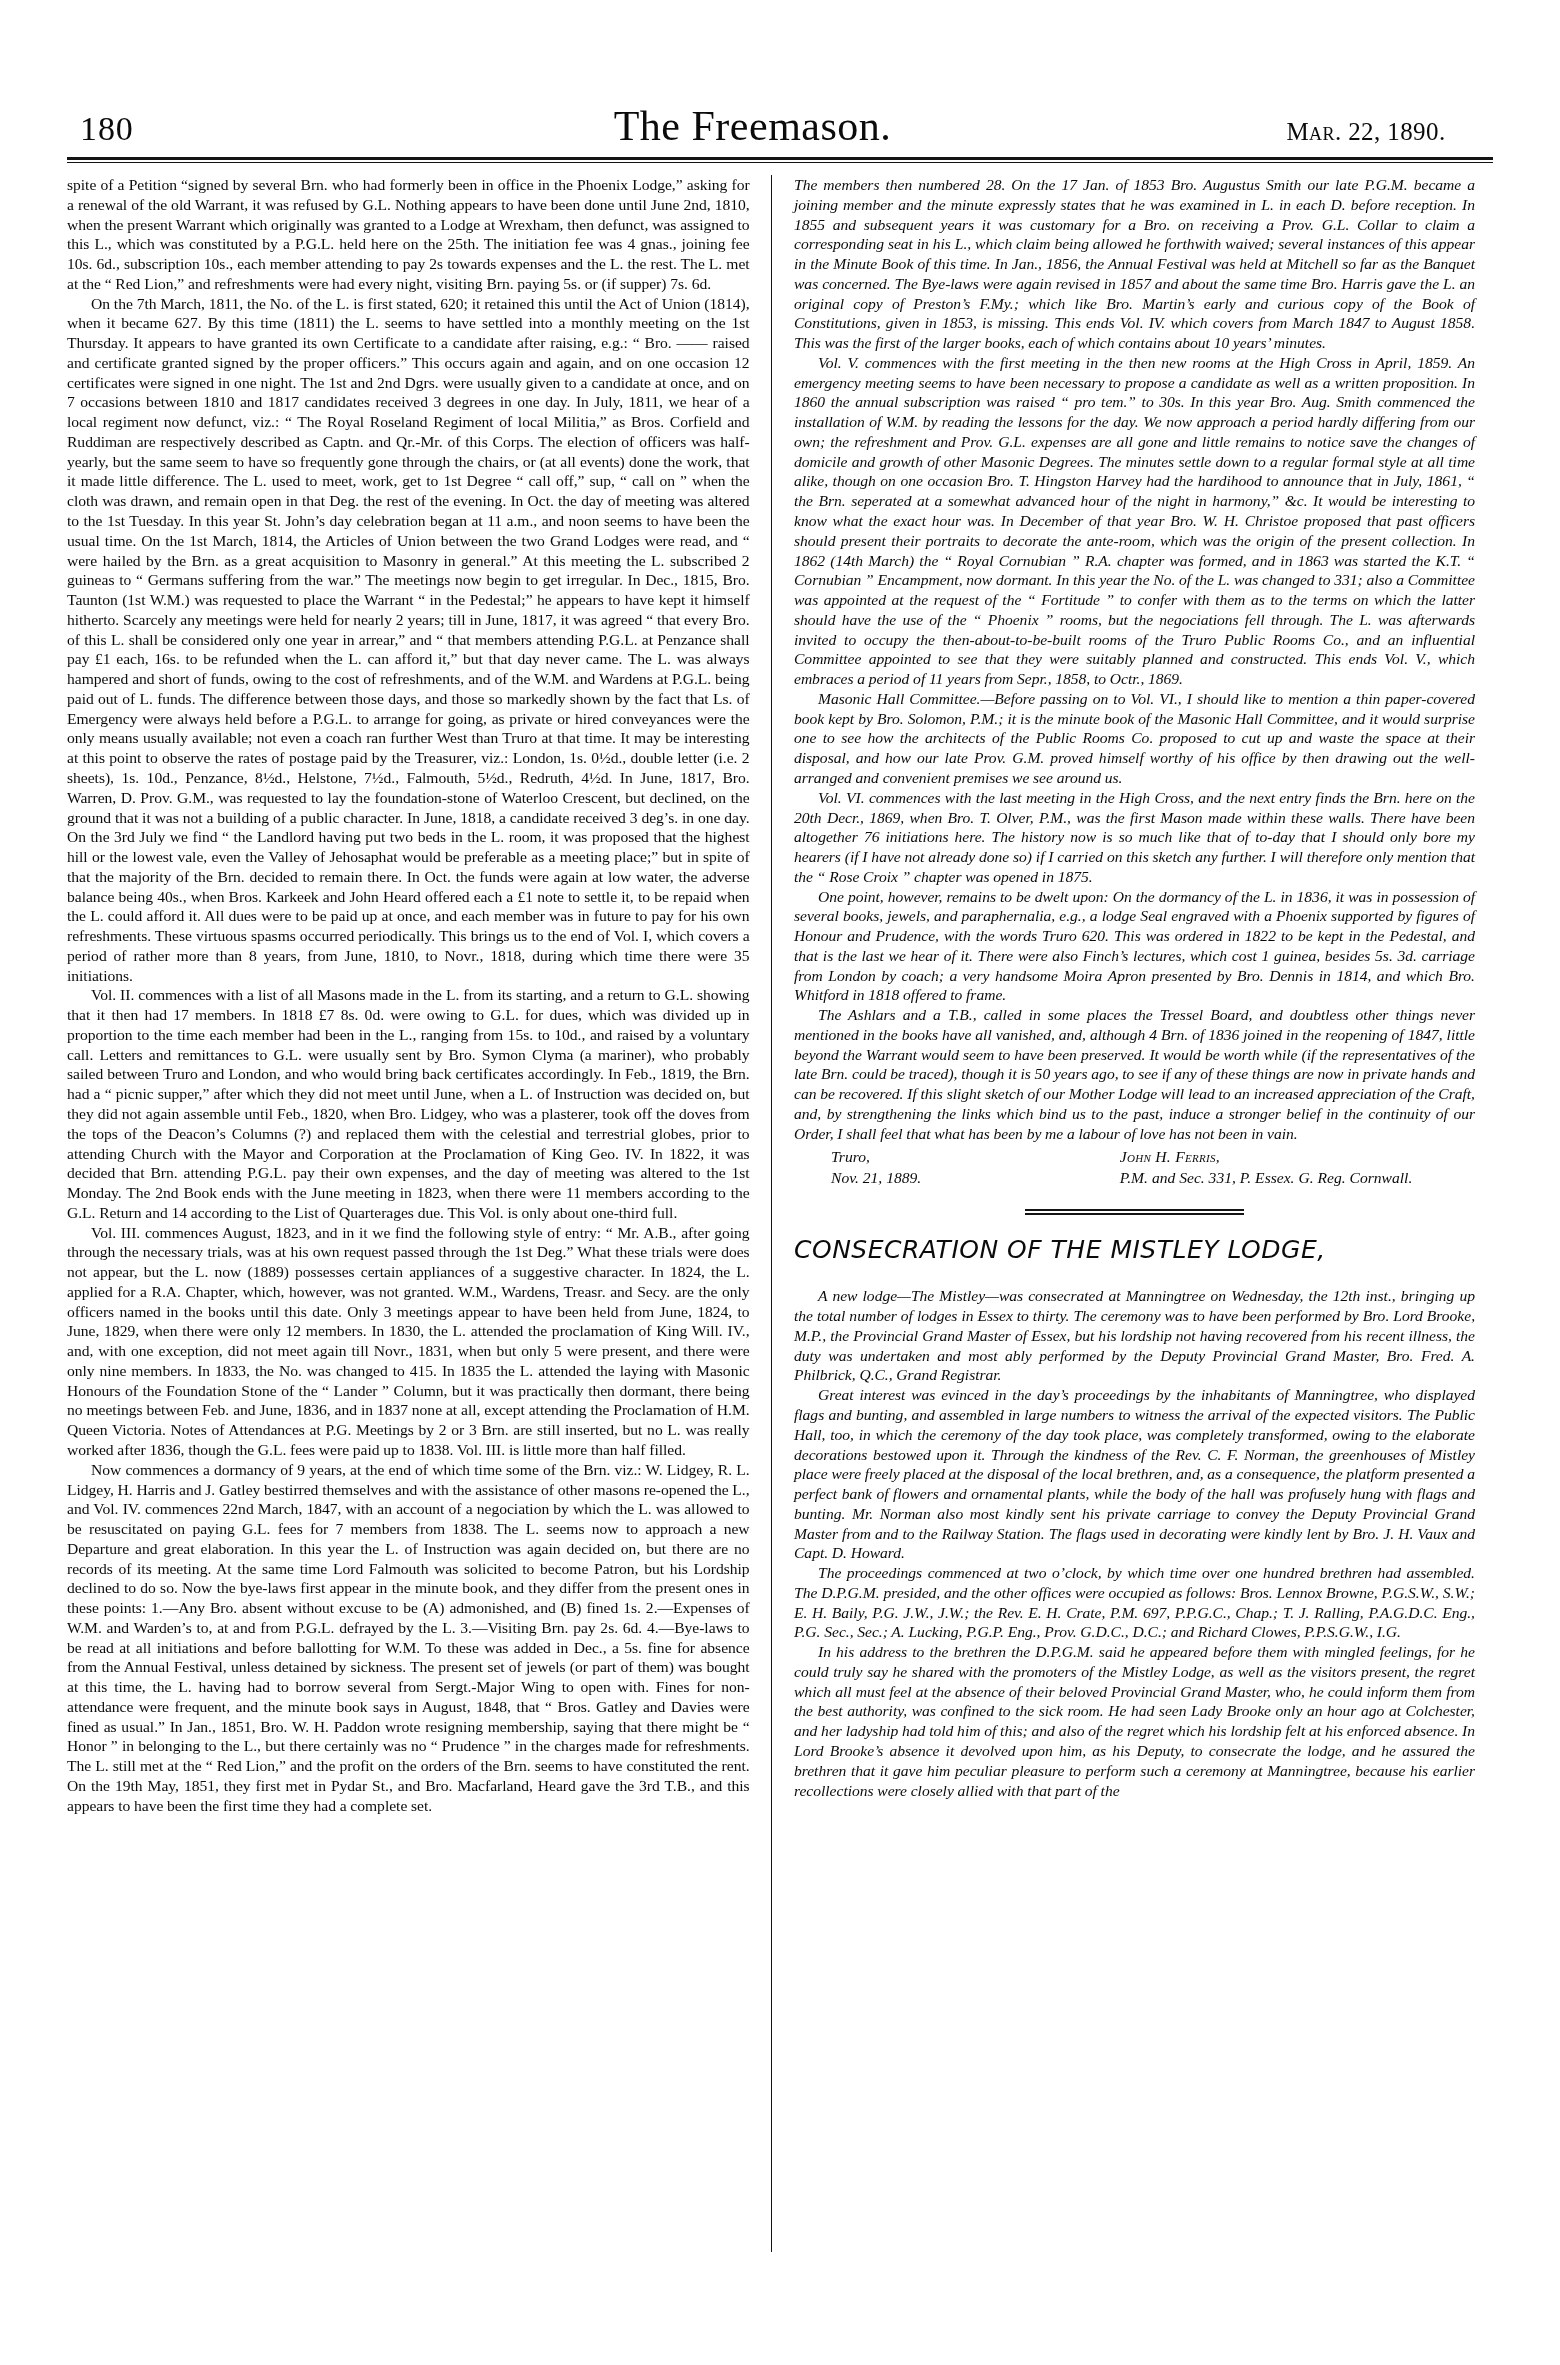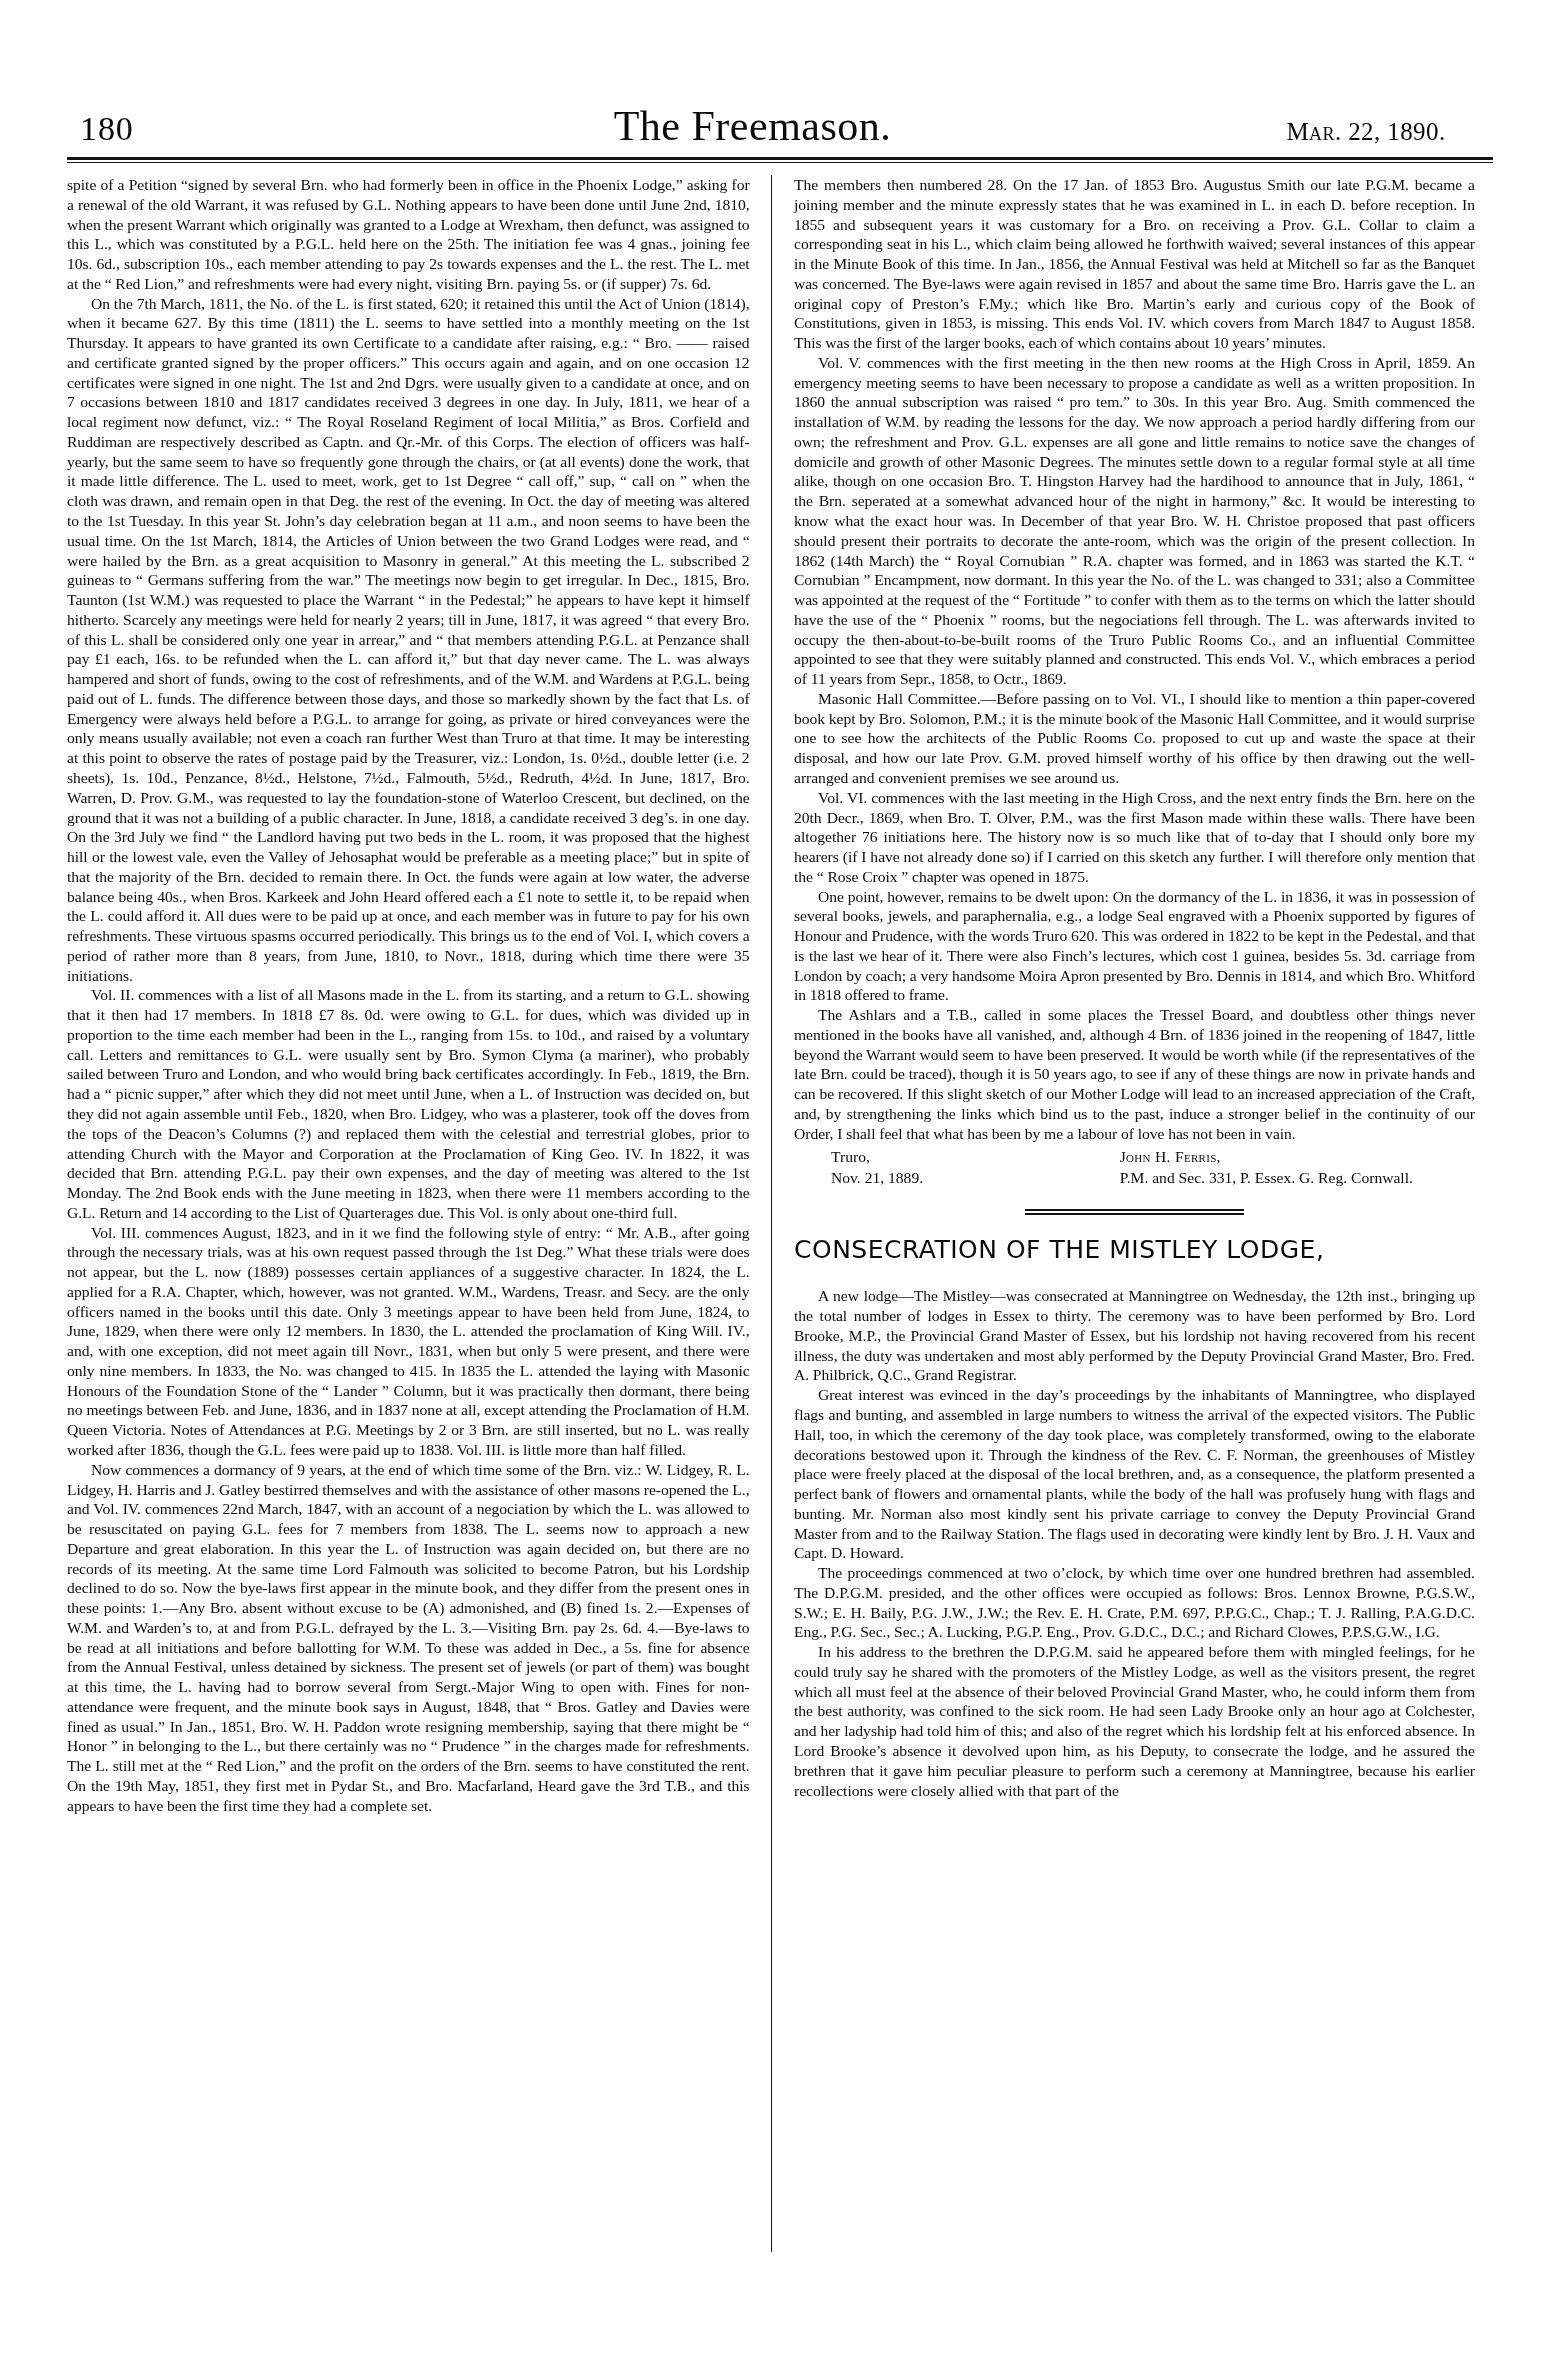--- a/index.html
+++ b/index.html
@@ -91,21 +91,21 @@
     width: 1427px;
     height: 2127px;
     display: flex;
     gap: 0;
   }
   .col {
     width: 699px;
     box-sizing: border-box;
   }
   .col-left  { padding-right: 16.4px; }
-  .col-right { padding-left: 18px; }
+  .col-right { padding-left: 18px; font-style: italic; }
   .col-divider {
     width: 10px;
     position: relative;
   }
   .col-divider::before {
     content: "";
     position: absolute;
     left: 4.6px;
     top: 0;
     bottom: 50px;

